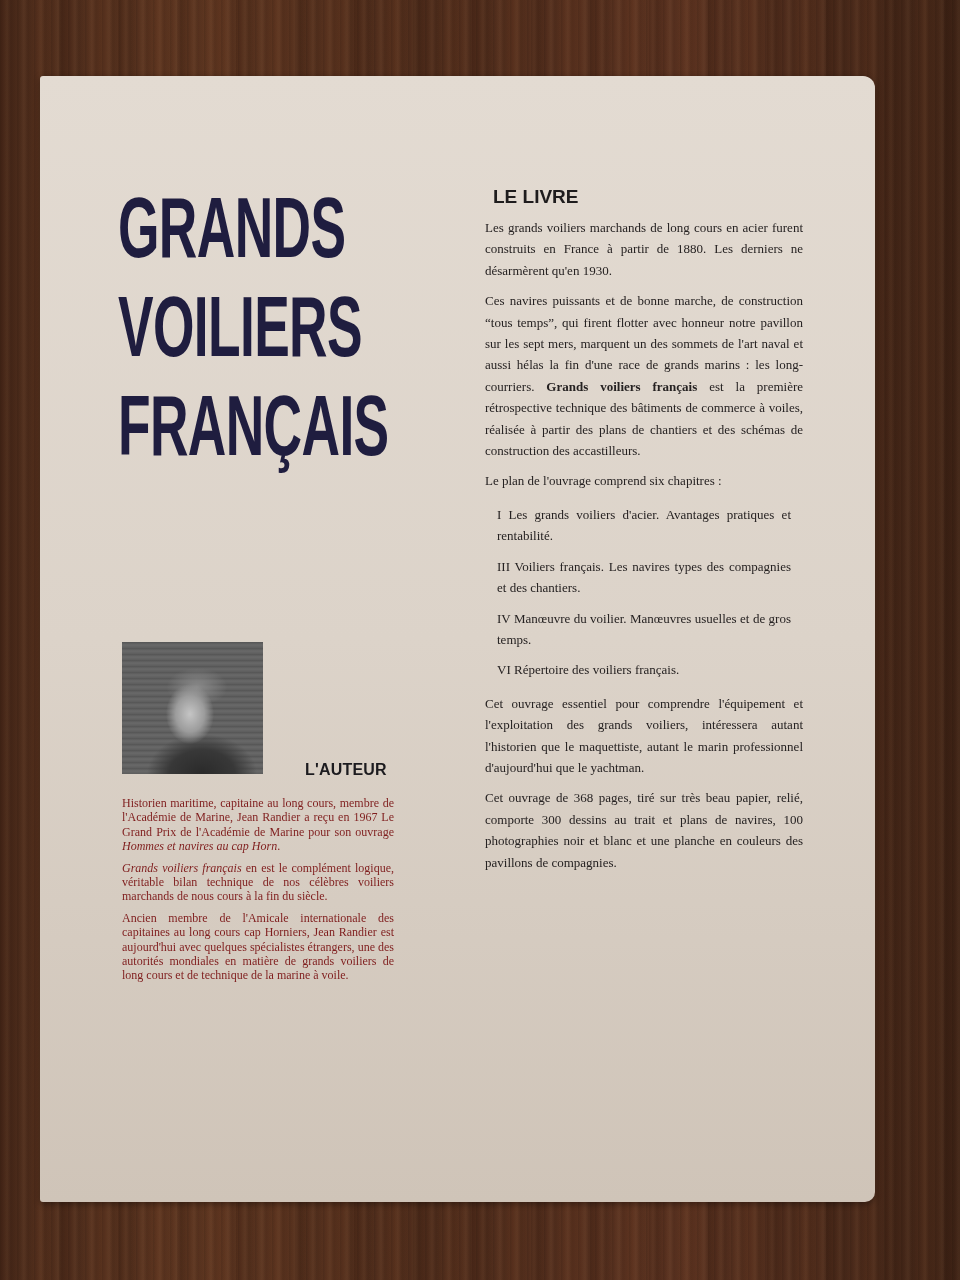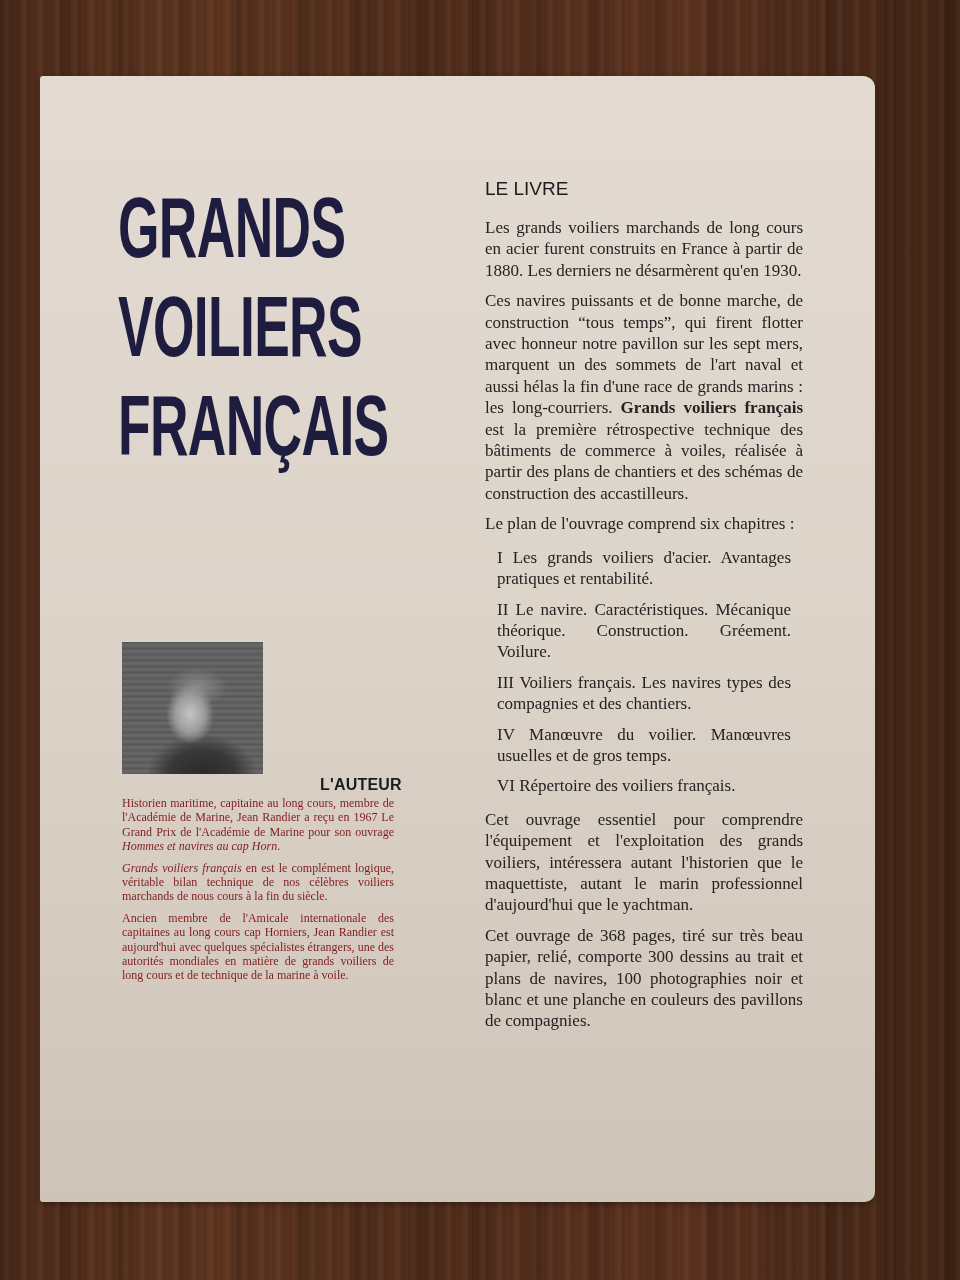--- a/index.html
+++ b/index.html
@@ -28,39 +28,39 @@
     position: absolute; left: 122px; top: 642px; width: 141px; height: 132px;
     background:
       radial-gradient(ellipse 32px 40px at 68px 72px, #c9c4bd 0%, #a19b94 45%, rgba(0,0,0,0) 75%),
       radial-gradient(ellipse 38px 24px at 75px 45px, #8e8a85 0%, rgba(0,0,0,0) 80%),
       radial-gradient(ellipse 55px 40px at 80px 132px, #2c2a28 0%, #3a3835 60%, rgba(0,0,0,0) 100%),
       repeating-linear-gradient(0deg, #605d59 0px, #6c6965 3px, #57544f 6px),
       #5f5c58;
     filter: grayscale(1);
   }
   .author-heading {
-    position: absolute; left: 304px; top: 760px; margin: 16px;
+    position: absolute; left: 304px; top: 760px; margin: 1px;
     font-family: "Liberation Sans", sans-serif; font-weight: 700;
     font-size: 16px; color: #1c1b1f; letter-spacing: 0.2px;
   }
   .author-text {
     position: absolute; left: 122px; top: 796px; width: 272px;
     font-family: "Liberation Serif", serif; font-size: 12px; line-height: 14.4px;
     color: #7f1d1d; text-align: justify;
   }
   .author-text p { margin: 0 0 7px 0; }
   .author-text em { font-style: italic; }
   .book-heading {
-    position: absolute; left: 485px; top: 178px; margin: 0;
-    font-family: "Liberation Sans", sans-serif; font-weight: 400;
+    position: absolute; left: 485px; top: 178px; margin: 8px;
+    font-family: "Liberation Sans", sans-serif; font-weight: 700;
     font-size: 19px; color: #1e1c1d;
   }
   .book-text {
     position: absolute; left: 485px; top: 217px; width: 318px;
-    font-family: "Liberation Serif", serif; font-size: 17px; line-height: 21.4px;
+    font-family: "Liberation Serif", serif; font-size: 13px; line-height: 21.4px;
     color: #262222; text-align: justify;
   }
   .book-text p { margin: 0 0 9px 0; }
   .book-text strong { font-weight: 700; }
   .chapters { margin: 12px; padding: 0; list-style: none; }
   .chapters li { margin: 0 0 9px 0; }
 </style>
 </head>
 <body>
 
@@ -83,20 +83,19 @@
 </div>
 
 <h2 class="book-heading">LE LIVRE</h2>
 
 <div class="book-text">
   <p>Les grands voiliers marchands de long cours en acier furent construits en France à partir de 1880. Les derniers ne désarmèrent qu'en 1930.</p>
   <p><span>Ces navires puissants et de bonne marche, de construction “tous temps”, qui firent flotter avec honneur notre pavillon sur les sept mers, marquent un des sommets de l'art naval et aussi hélas la fin d'une race de grands marins : les long-courriers. </span><strong>Grands voiliers français</strong><span> est la première rétrospective technique des bâtiments de commerce à voiles, réalisée à partir des plans de chantiers et des schémas de construction des accastilleurs.</span></p>
   <p>Le plan de l'ouvrage comprend six chapitres :</p>
   <ul class="chapters">
     <li>I Les grands voiliers d'acier. Avantages pratiques et rentabilité.</li>
-    <li>II Le navire. Caractéristiques. Mécanique théorique. Construction. Gréement. Voilure.</li>
     <li>III Voiliers français. Les navires types des compagnies et des chantiers.</li>
     <li>IV Manœuvre du voilier. Manœuvres usuelles et de gros temps.</li>
     <li>VI Répertoire des voiliers français.</li>
   </ul>
   <p>Cet ouvrage essentiel pour comprendre l'équipement et l'exploitation des grands voiliers, intéressera autant l'historien que le maquettiste, autant le marin professionnel d'aujourd'hui que le yachtman.</p>
   <p>Cet ouvrage de 368 pages, tiré sur très beau papier, relié, comporte 300 dessins au trait et plans de navires, 100 photographies noir et blanc et une planche en couleurs des pavillons de compagnies.</p>
 </div>
 
 </body></html>

